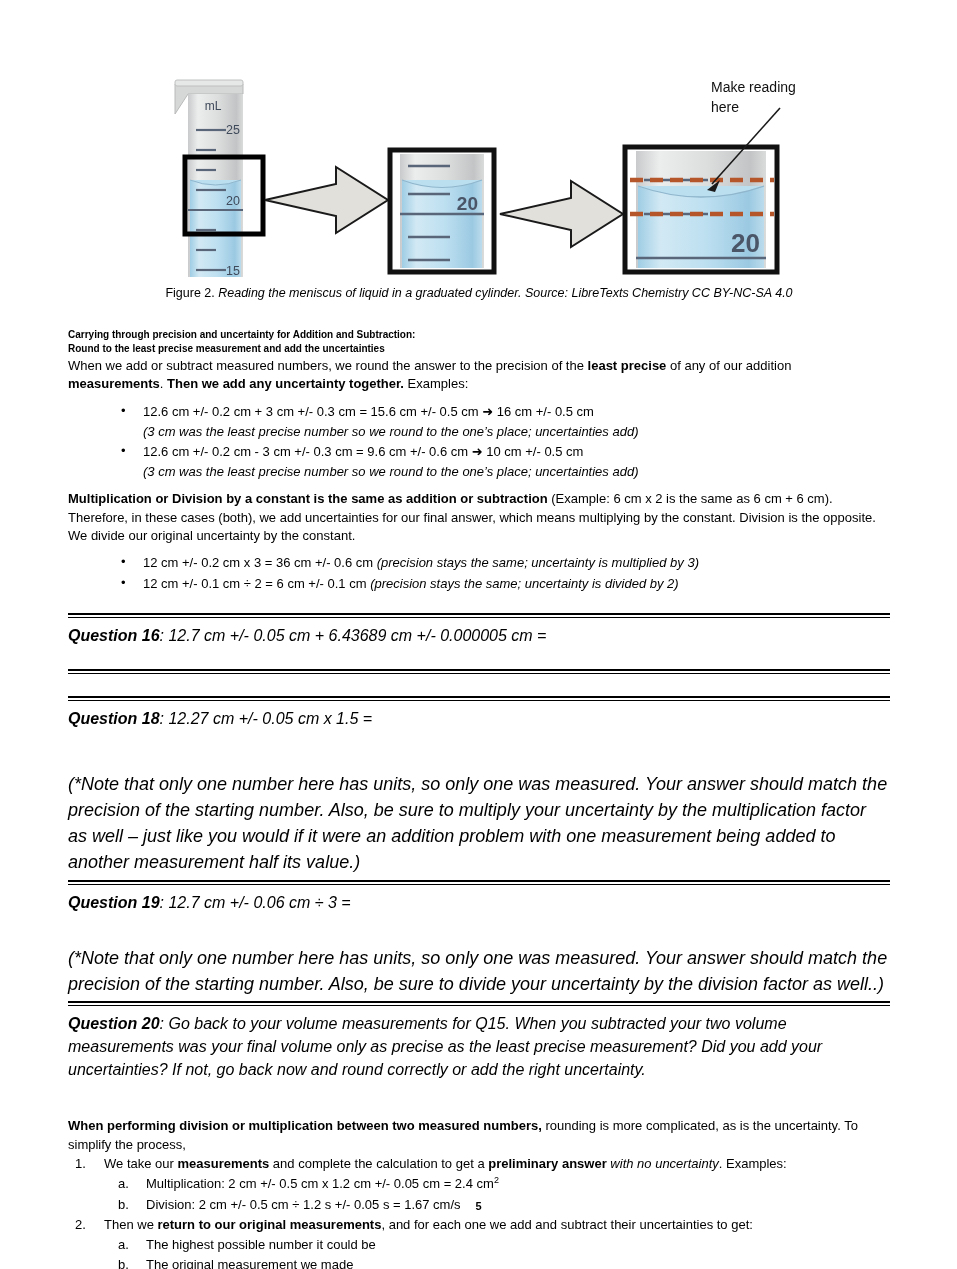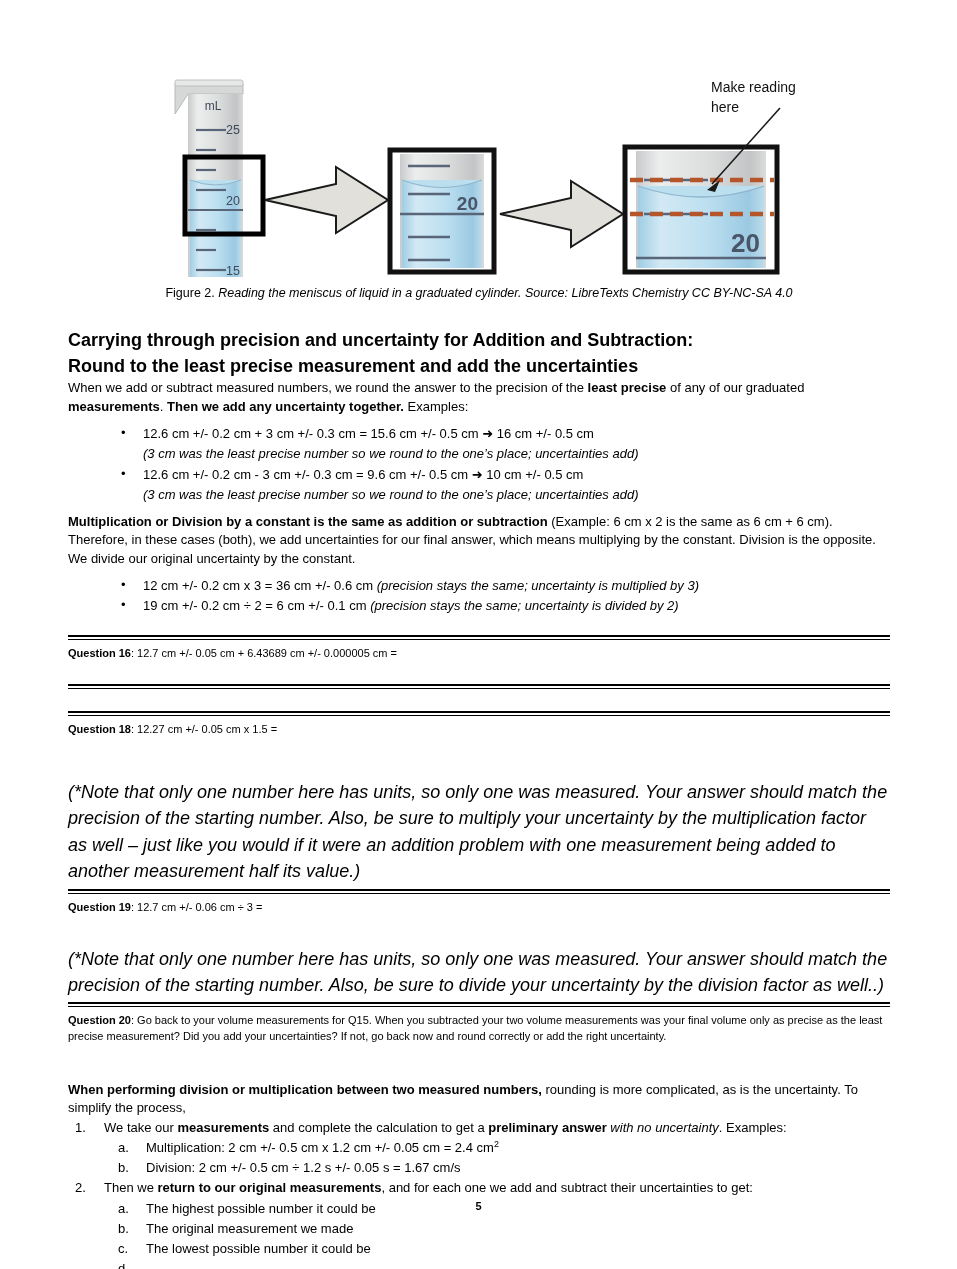--- a/index.html
+++ b/index.html
@@ -40,21 +40,21 @@
     text-align: center;
     margin-top: 8px;
     line-height: 1.3;
     width: 822px;
   }
   .fig-caption .lbl { font-style: normal; }
   .fig-caption .ital { font-style: italic; }
 
   
   .h-bold {
-    font-size: 18px;
+    font-size: 10px;
     font-weight: bold;
     line-height: 1.42;
   }
   p.body {
     font-size: 13px;
     line-height: 1.42;
     margin: 0;
   }
   .gap-sm { height: 11px; }
   .gap-lg { height: 27px; }
@@ -129,23 +129,24 @@
   
   .qrule {
     width: 822px;
     border-top: 2.2px solid #000;
     border-bottom: 1px solid #000;
     height: 2px;
     box-sizing: content-box;
     margin: 0;
   }
   .qline {
-    font-size: 11px;
+    font-size: 16px;
     line-height: 1.45;
     padding-top: 6px;
+    font-style: italic;
   }
   .qblank-sm { height: 22px; }
   .qblank-md { height: 30px; }
 
   .note-italic {
     font-size: 18px;
     font-style: italic;
     line-height: 1.45;
     margin: 0;
   }
@@ -270,32 +271,32 @@
 
     <div class="fig-caption">
       <span class="lbl">Figure 2.</span><span class="ital"> Reading the meniscus of liquid in a graduated cylinder. Source: LibreTexts Chemistry CC BY-NC-SA 4.0</span>
     </div>
 
     <div class="gap-lg"></div>
 
     <div class="h-bold">Carrying through precision and uncertainty for Addition and Subtraction:</div>
     <div class="h-bold">Round to the least precise measurement and add the uncertainties</div>
 
-    <p class="body"><span>When we add or subtract measured numbers, we round the answer to the precision of the </span><b>least precise</b><span> of any of our graduated </span><b>measurements</b><span>. </span><b>Then we add any uncertainty together.</b><span> Examples:</span></p>
+    <p class="body"><span>When we add or subtract measured numbers, we round the answer to the precision of the </span><b>least precise</b><span> of any of our addition </span><b>measurements</b><span>. </span><b>Then we add any uncertainty together.</b><span> Examples:</span></p>
 
     <ul class="bullets">
       <li><span>12.6 cm +/- 0.2 cm + 3 cm +/- 0.3 cm = 15.6 cm +/- 0.5 cm </span><span class="arrow-glyph">➜</span><span> 16 cm +/- 0.5 cm</span><span class="sub">(3 cm was the least precise number so we round to the one’s place; uncertainties add)</span></li>
-      <li><span>12.6 cm +/- 0.2 cm - 3 cm +/- 0.3 cm = 9.6 cm +/- 0.5 cm </span><span class="arrow-glyph">➜</span><span> 10 cm +/- 0.5 cm</span><span class="sub">(3 cm was the least precise number so we round to the one’s place; uncertainties add)</span></li>
+      <li><span>12.6 cm +/- 0.2 cm - 3 cm +/- 0.3 cm = 9.6 cm +/- 0.6 cm </span><span class="arrow-glyph">➜</span><span> 10 cm +/- 0.5 cm</span><span class="sub">(3 cm was the least precise number so we round to the one’s place; uncertainties add)</span></li>
     </ul>
 
     <p class="body"><b>Multiplication or Division by a constant is the same as addition or subtraction</b><span> (Example: 6 cm x 2 is the same as 6 cm + 6 cm). Therefore, in these cases (both), we add uncertainties for our final answer, which means multiplying by the constant. Division is the opposite. We divide our original uncertainty by the constant.</span></p>
 
     <ul class="bullets">
       <li><span>12 cm +/- 0.2 cm x 3 = 36 cm +/- 0.6 cm </span><i>(precision stays the same; uncertainty is multiplied by 3)</i></li>
-      <li><span>19 cm +/- 0.2 cm ÷ 2 = 6 cm +/- 0.1 cm </span><i>(precision stays the same; uncertainty is divided by 2)</i></li>
+      <li><span>12 cm +/- 0.1 cm ÷ 2 = 6 cm +/- 0.1 cm </span><i>(precision stays the same; uncertainty is divided by 2)</i></li>
     </ul>
 
     <div class="gap-sm"></div>
 
     <div class="qrule"></div>
     <div class="qline"><b>Question 16</b><span>: 12.7 cm +/- 0.05 cm + 6.43689 cm +/- 0.000005 cm =</span></div>
     <div class="qblank-sm"></div>
 
     <div class="qrule"></div>
     <div class="qblank-sm"></div>

